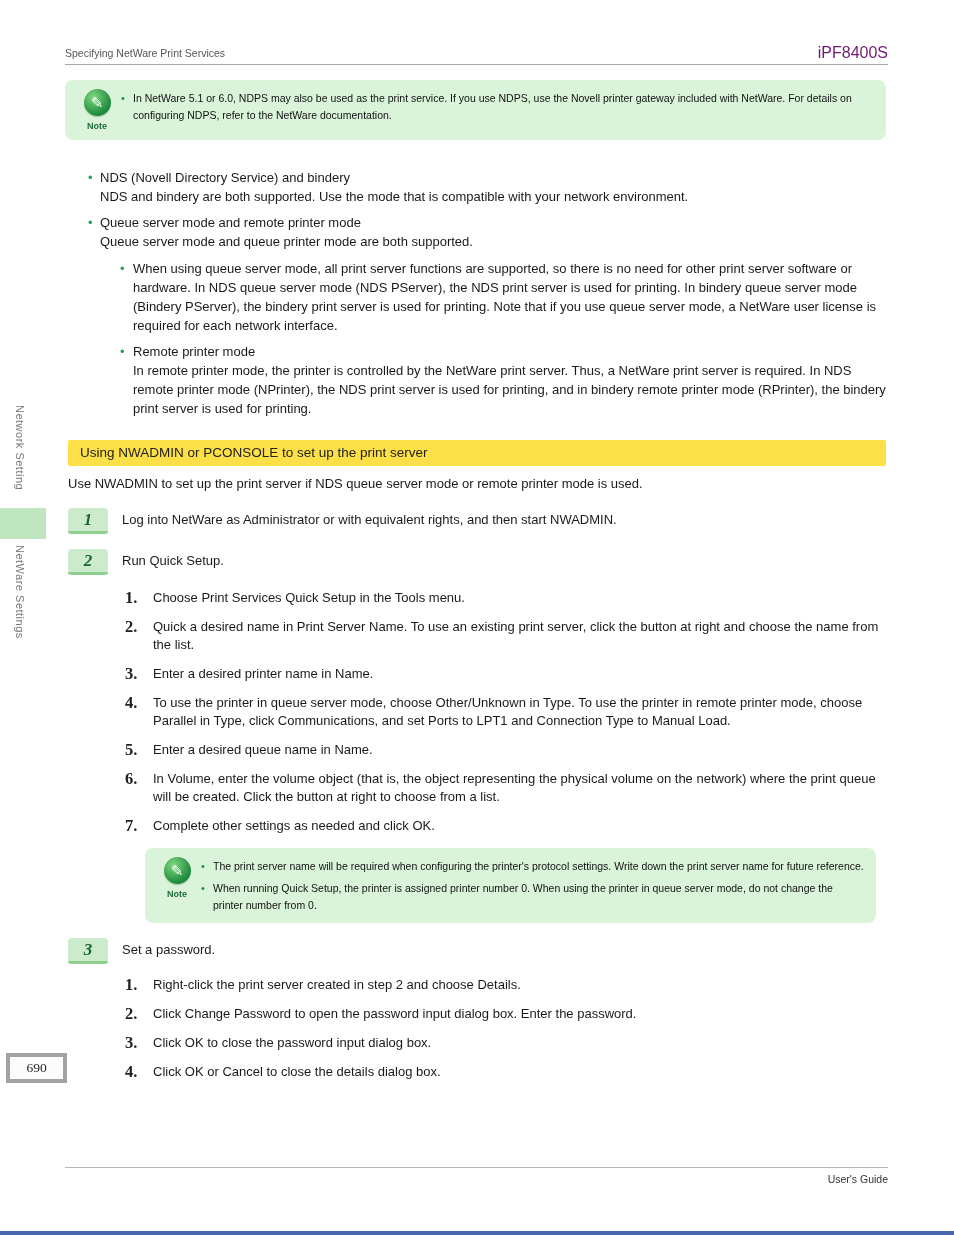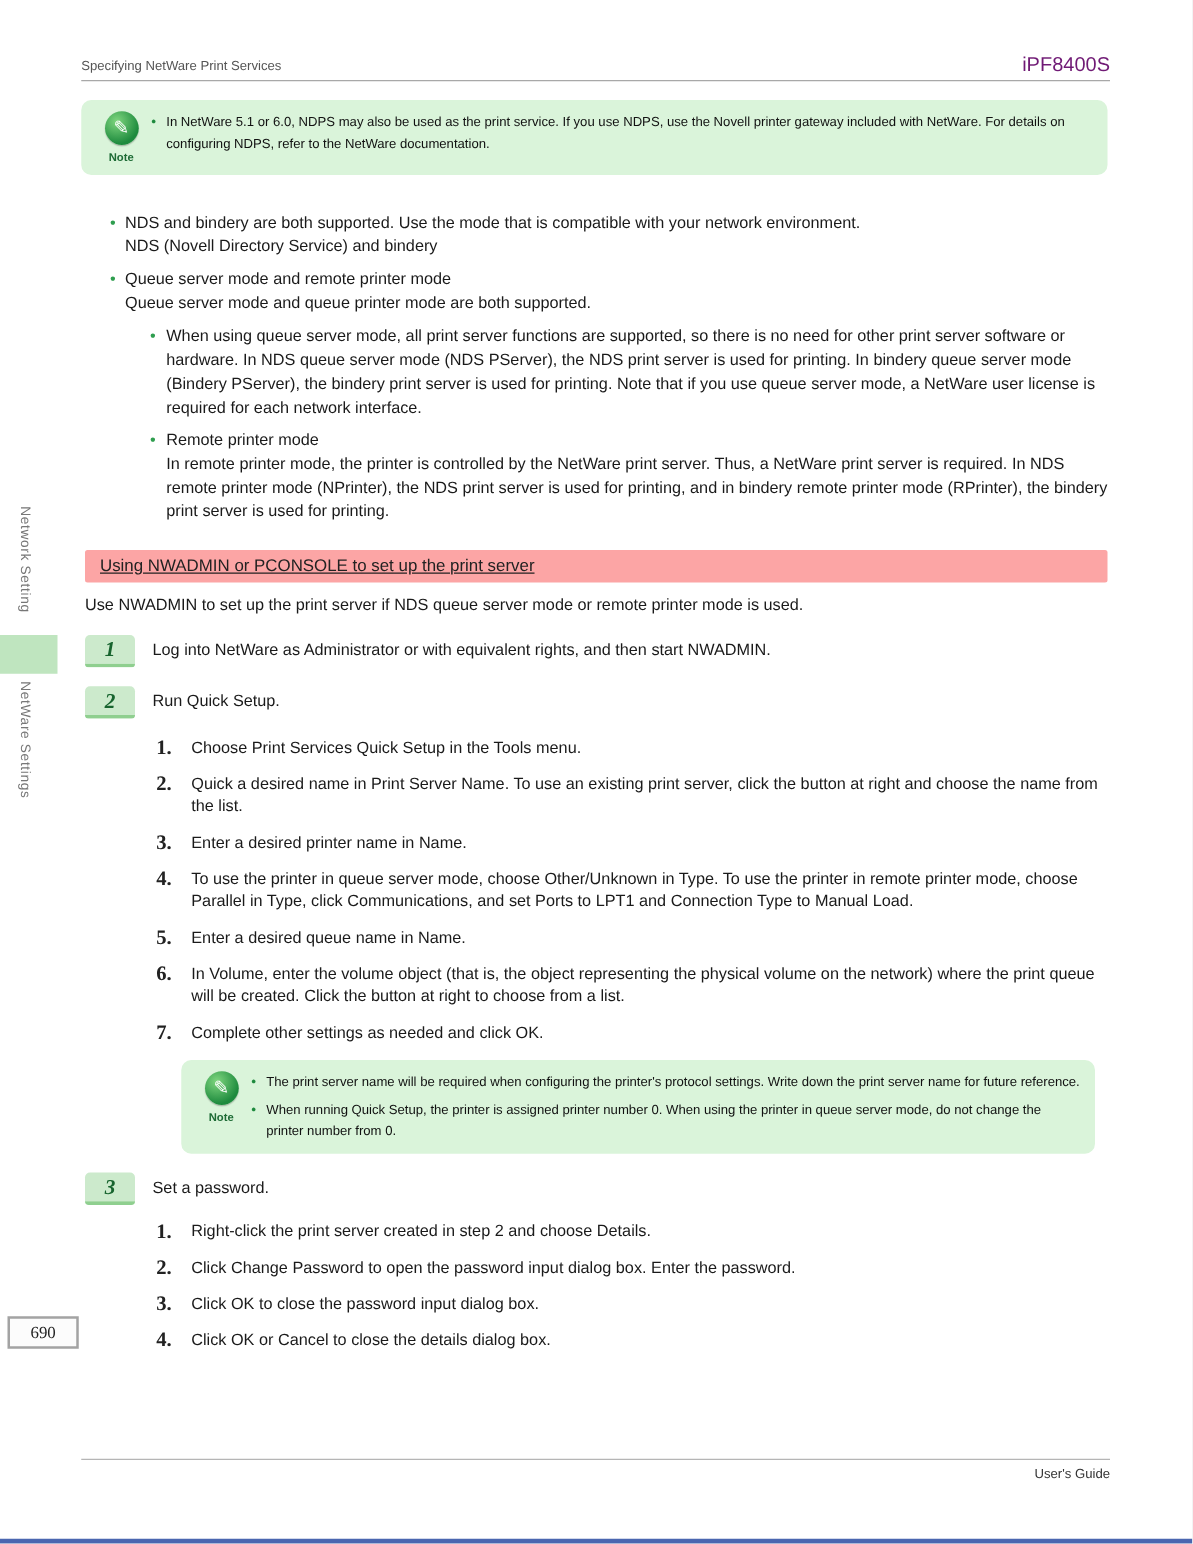--- a/index.html
+++ b/index.html
@@ -20,21 +20,21 @@
   .footer-rule { position:absolute; top:1167px; left:65px; right:66px; border-top:1px solid #b5b5b5; }
   .footer-text { position:absolute; top:1173px; right:66px; font-size:10.5px; color:#333; }
   .bottom-bar { position:absolute; left:0; right:0; bottom:0; height:4px; background:#4a66b0; }
 
   
   .v-text { position:absolute; left:14px; writing-mode:vertical-rl; font-size:11px; color:#777; letter-spacing:0.5px; }
   .v1 { top:405px; }
   .v2 { top:545px; }
   .side-tab { position:absolute; left:0; top:508px; width:46px; height:31px; background:#bfe5bf; }
   .page-num-box { position:absolute; left:6px; top:1053px; width:53px; height:22px;
-    border:2px solid #a3a3a3; background:#fcfcfc; display:flex; align-items:center; justify-content:center;
+    border:4px solid #a3a3a3; background:#fcfcfc; display:flex; align-items:center; justify-content:center;
     font-family:"Liberation Serif", serif; font-size:13.5px; color:#222; }
 
   
   .content { position:absolute; top:80px; left:65px; width:823px; }
 
   
   .notebox { background:#daf4da; border-radius:8px; padding:9px 12px 9px 8px; display:flex; margin-right:2px; }
   .notebox.inner { margin-left:80px; margin-right:12px; margin-top:13px; }
   .note-icon-wrap { width:48px; flex-shrink:0; text-align:center; }
   .note-circle { width:27px; height:27px; border-radius:50%; margin:0 auto;
@@ -49,22 +49,22 @@
 
   
   .blist { margin:28px 0 0 23px; }
   .bitem { position:relative; padding-left:12px; font-size:13px; line-height:19px; margin-bottom:7px; }
   .bitem::before { content:"\2022"; position:absolute; left:0; top:0; color:#2f9e4f; }
   .sublist { margin:8px 0 0 20px; }
   .subitem { position:relative; padding-left:13px; font-size:13px; line-height:19px; margin-bottom:7px; }
   .subitem::before { content:"\2022"; position:absolute; left:0; top:0; color:#2f9e4f; }
 
   
-  .section-bar { margin:22px 0 0 3px; margin-right:2px; background:#fca5a5; border-radius:2px;
-    padding:5px 12px 6px 12px; font-size:13.5px; color:#222;text-decoration:underline; }
+  .section-bar { margin:22px 0 0 3px; margin-right:2px; background:#fde047; border-radius:2px;
+    padding:5px 12px 6px 12px; font-size:13.5px; color:#222; }
   .section-intro { margin:9px 0 0 3px; font-size:13px; line-height:18px; }
 
   
   .step { display:flex; align-items:flex-start; margin:15px 0 0 3px; }
   .step-num { width:40px; height:23px; flex-shrink:0; background:#cceacc;
     border-bottom:3px solid #8fcf8f; border-radius:4px 4px 3px 3px;
     text-align:center; font-family:"Liberation Serif", serif; font-style:italic; font-weight:bold;
     font-size:17px; line-height:23px; color:#17642e; }
   .step-text { margin-left:14px; padding-top:4px; font-size:13px; }
 
@@ -103,22 +103,22 @@
         </div>
         <div class="note-label">Note</div>
       </div>
       <div class="note-items">
         <div class="note-item">In NetWare 5.1 or 6.0, NDPS may also be used as the print service. If you use NDPS, use the Novell printer gateway included with NetWare. For details on configuring NDPS, refer to the NetWare documentation.</div>
       </div>
     </div>
 
     <div class="blist">
       <div class="bitem">
+        <div>NDS (Novell Directory Service) and bindery</div>
         <div>NDS and bindery are both supported. Use the mode that is compatible with your network environment.</div>
-        <div>NDS (Novell Directory Service) and bindery</div>
       </div>
       <div class="bitem">
         <div>Queue server mode and remote printer mode</div>
         <div>Queue server mode and queue printer mode are both supported.</div>
         <div class="sublist">
           <div class="subitem">
             <div>When using queue server mode, all print server functions are supported, so there is no need for other print server software or hardware. In NDS queue server mode (NDS PServer), the NDS print server is used for printing. In bindery queue server mode (Bindery PServer), the bindery print server is used for printing. Note that if you use queue server mode, a NetWare user license is required for each network interface.</div>
           </div>
           <div class="subitem">
             <div>Remote printer mode</div>

